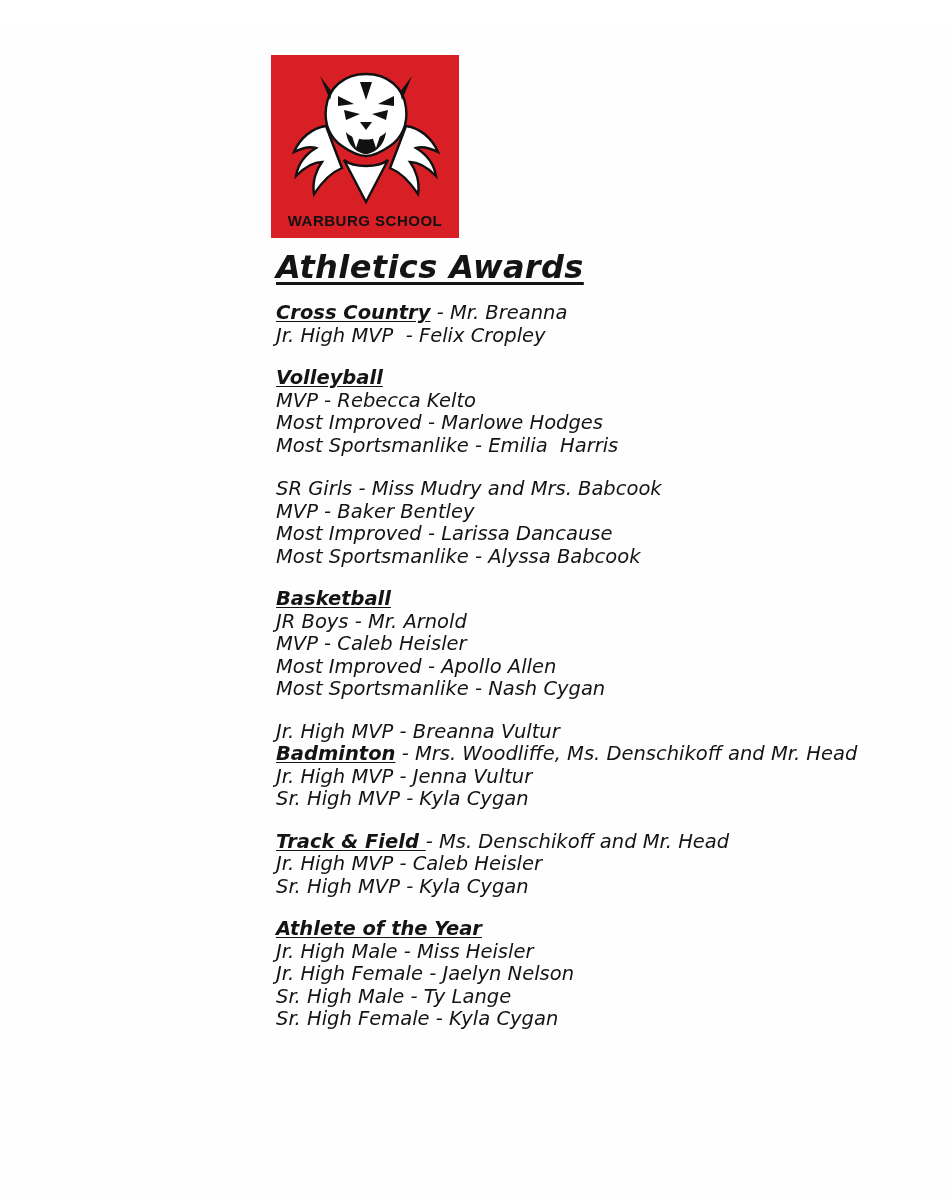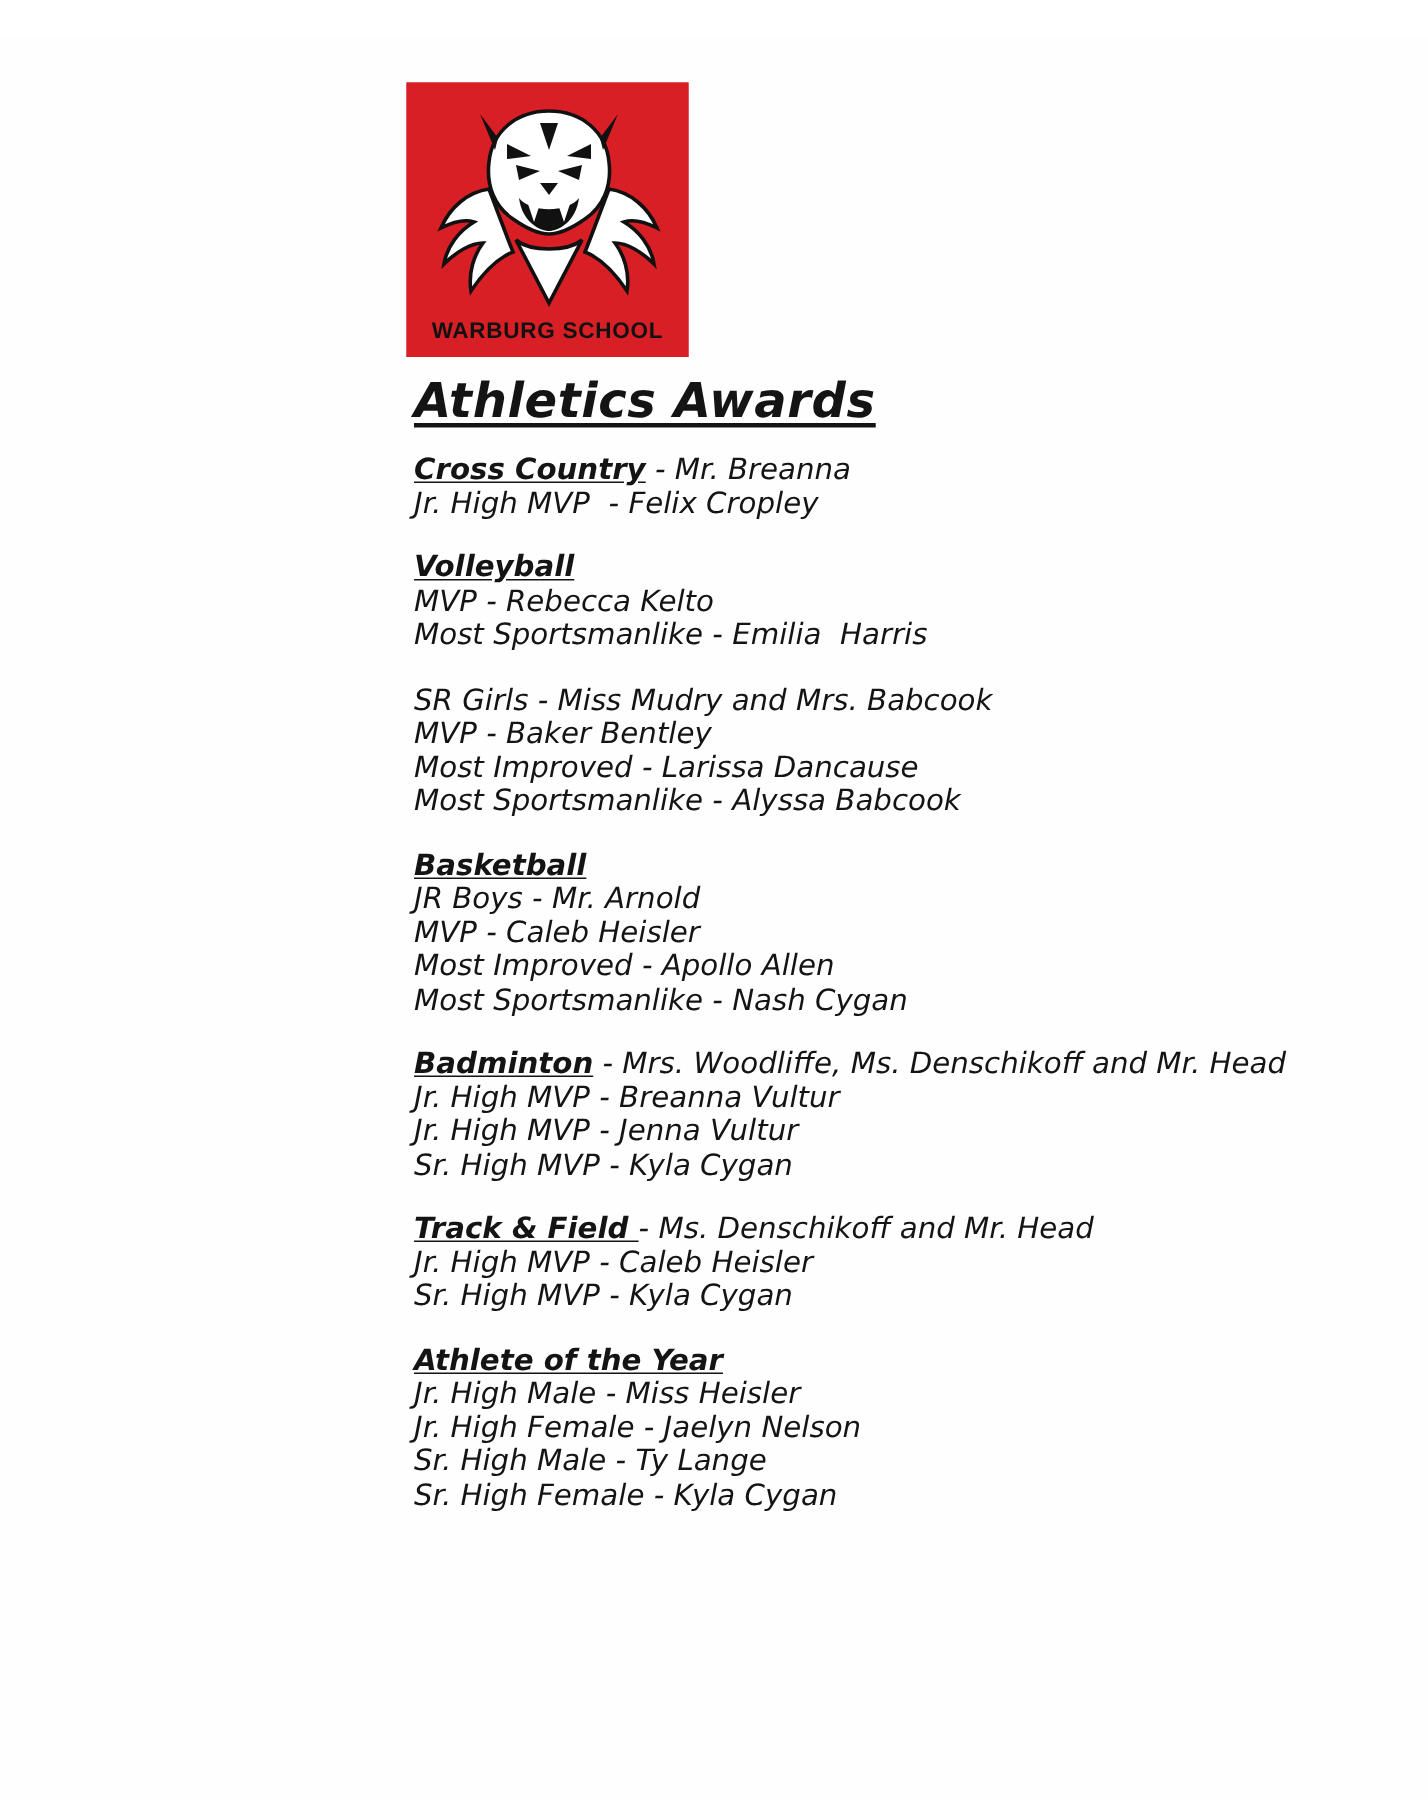--- a/index.html
+++ b/index.html
@@ -131,41 +131,42 @@
     
     <div class="section">
       <div class="line"><span class="head">Cross Country</span><span> - Mr. Breanna</span></div>
       <div class="line">Jr. High MVP  - Felix Cropley</div>
     </div>
 
     
     <div class="section">
       <div class="line"><span class="head">Volleyball</span><span></span></div>
       <div class="line">MVP - Rebecca Kelto</div>
+      <div class="line">Most Improved - Marlowe Hodges</div>
       <div class="line">Most Sportsmanlike - Emilia  Harris</div>
       <div class="group-gap"></div>
       <div class="line">SR Girls - Miss Mudry and Mrs. Babcook</div>
       <div class="line">MVP - Baker Bentley</div>
       <div class="line">Most Improved - Larissa Dancause</div>
       <div class="line">Most Sportsmanlike - Alyssa Babcook</div>
     </div>
 
     
     <div class="section">
       <div class="line"><span class="head">Basketball</span><span></span></div>
       <div class="line">JR Boys - Mr. Arnold</div>
       <div class="line">MVP - Caleb Heisler</div>
       <div class="line">Most Improved - Apollo Allen</div>
       <div class="line">Most Sportsmanlike - Nash Cygan</div>
     </div>
 
     
     <div class="section">
+      <div class="line">Jr. High MVP - Breanna Vultur</div>
       <div class="line"><span class="head">Badminton</span><span> - Mrs. Woodliffe, Ms. Denschikoff and Mr. Head</span></div>
-      <div class="line">Jr. High MVP - Breanna Vultur</div>
       <div class="line">Jr. High MVP - Jenna Vultur</div>
       <div class="line">Sr. High MVP - Kyla Cygan</div>
     </div>
 
     
     <div class="section">
       <div class="line"><span class="head">Track &amp; Field </span><span>- Ms. Denschikoff and Mr. Head</span></div>
       <div class="line">Jr. High MVP - Caleb Heisler</div>
       <div class="line">Sr. High MVP - Kyla Cygan</div>
     </div>

